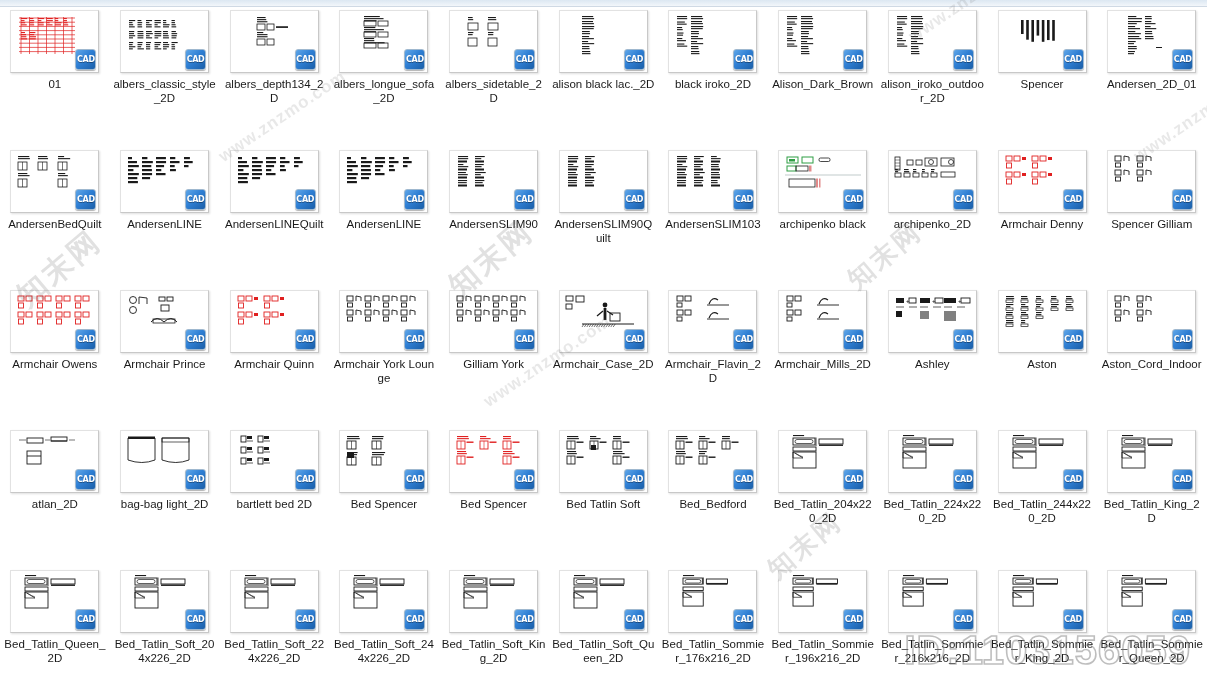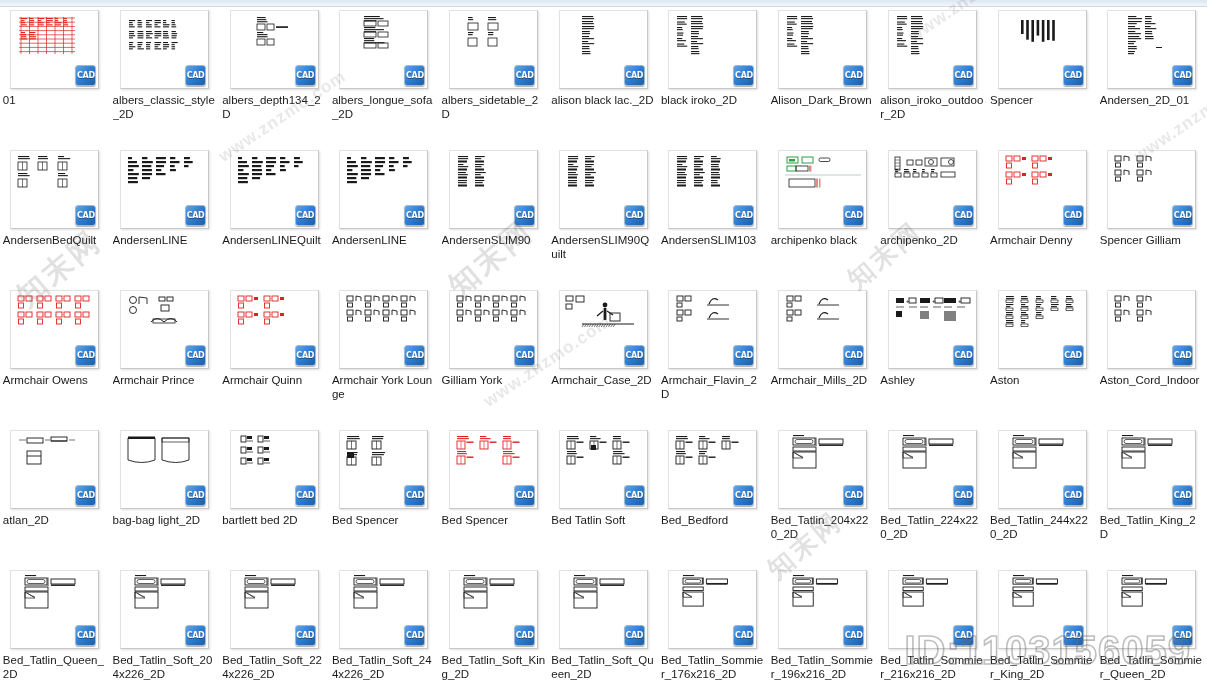--- a/index.html
+++ b/index.html
@@ -34,21 +34,21 @@
     position: relative;
     width: 109.7px;
     height: 140px;
     display: flex;
     flex-direction: column;
     align-items: center;
   }
   .thumb {
     position: relative;
     width: 89px;
-    height: 79px;
+    height: 63px;
     background: #ffffff;
     border: 1px solid #e2e2e2;
     border-right: 1px solid #c8c8c8;
     border-bottom: 1px solid #c8c8c8;
     box-shadow: 1px 1px 2px rgba(0,0,0,0.13);
     box-sizing: border-box;
     overflow: hidden;
     margin-top: 2px;
   }
   .art {
@@ -76,20 +76,21 @@
     font-size: 8px;
     font-weight: bold;
     letter-spacing: -0.3px;
     font-family: "DejaVu Sans", sans-serif;
     line-height: 1;
     text-shadow: 0 1px 0 rgba(0,0,0,0.35);
   }
   .label {
     margin-top: 4px;
     width: 104px;
+    text-align: center;
     font-size: 11.5px;
     line-height: 14px;
     color: #1a1a1a;
     font-family: "Liberation Sans", sans-serif;
     word-break: break-all;
     overflow: hidden;
     max-height: 42px;
   }
   
   .wm-layer {

